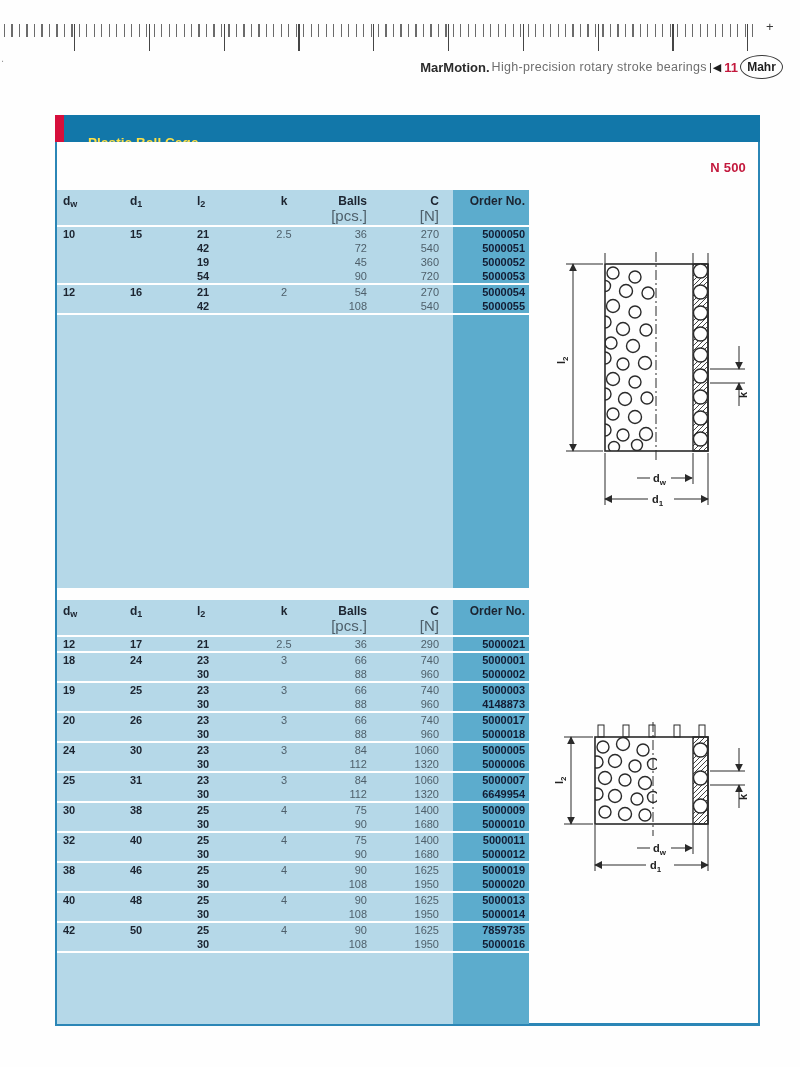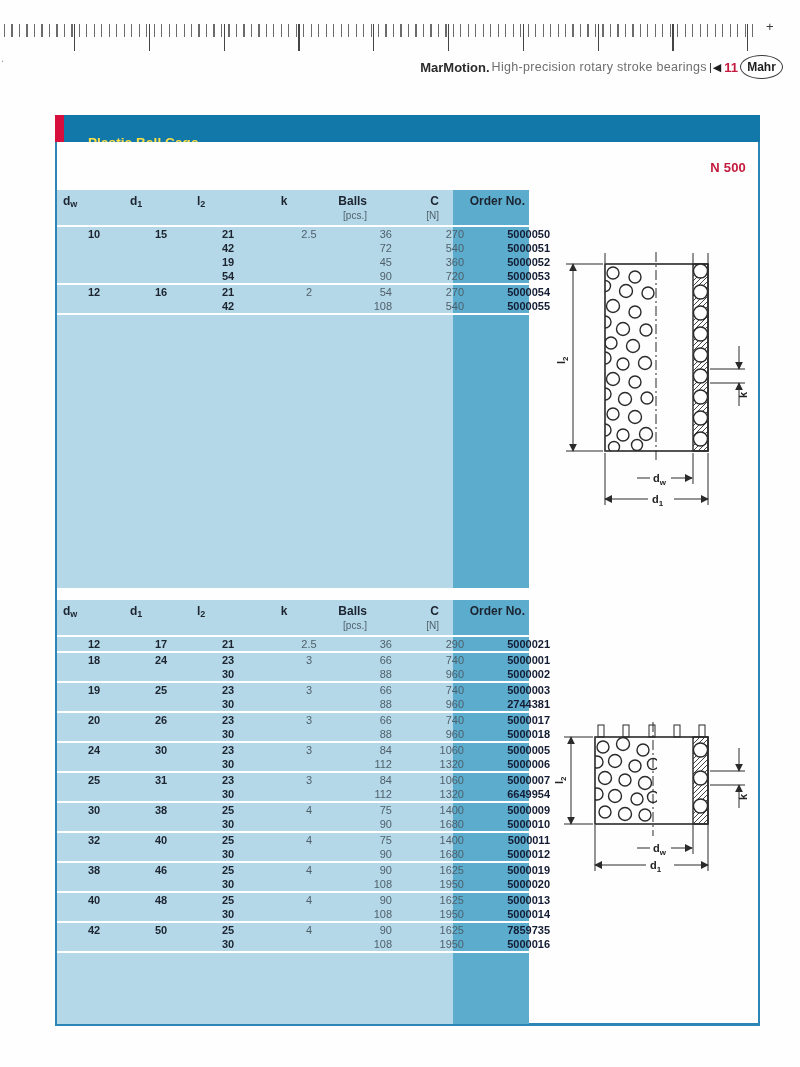--- a/index.html
+++ b/index.html
@@ -31,22 +31,22 @@
   .n500{position:absolute;top:18px;right:12px;color:#c3193d;font-weight:bold;font-size:13px;letter-spacing:.2px;}
   
   .panel{position:absolute;left:0;width:472px;background:#b5d8e8;}
   .panel1{top:48px;height:398px;}
   .panel2{top:458px;height:424px;}
   .orderstrip{position:absolute;top:0;bottom:0;left:396px;width:76px;background:#5caccd;}
   .ttable{position:relative;}
   .thead,.trow{display:grid;grid-template-columns:67px 67px 58px 70px 60px 74px 76px;}
   .thead{padding:4px 0 3px;border-bottom:2px solid #fff;}
   .thead .h{font-size:12px;font-weight:bold;color:#1c2430;line-height:15px;}
-  .thead .u{font-size:10px;color:#4e5f6a;line-height:13px;min-height:13px;}
-  .trow{height:14px;line-height:14px;font-size:11px;margin-left:25px;}
+  .thead .u{font-size:15px;color:#4e5f6a;line-height:13px;min-height:13px;}
+  .trow{height:14px;line-height:14px;font-size:11px;}
   .tgroup{border-bottom:2px solid #fff;}
   .bold{font-weight:bold;color:#1c2430;}
   .gray{color:#4e5f6a;}
   .order{color:#131c33;}
   sub{font-size:9px;line-height:0;vertical-align:-2px;}
   .alL{text-align:left;padding-left:6px;}
   .alC{text-align:center;}
   .alR1{text-align:right;padding-right:12px;}
   .alR2{text-align:right;padding-right:14px;}
   .alR3{text-align:right;padding-right:4px;}
@@ -251,21 +251,21 @@
     <div class="alR2 gray">740</div>
     <div class="alR3 bold order">5000003</div>
   </div>
                 <div class="trow">
     <div class="alL bold"></div>
     <div class="alL bold"></div>
     <div class="alL bold">30</div>
     <div class="alC gray"></div>
     <div class="alR1 gray">88</div>
     <div class="alR2 gray">960</div>
-    <div class="alR3 bold order">2744381</div>
+    <div class="alR3 bold order">4148873</div>
   </div>
               </div>
               <div class="tgroup">
                 <div class="trow">
     <div class="alL bold">20</div>
     <div class="alL bold">26</div>
     <div class="alL bold">23</div>
     <div class="alC gray">3</div>
     <div class="alR1 gray">66</div>
     <div class="alR2 gray">740</div>

